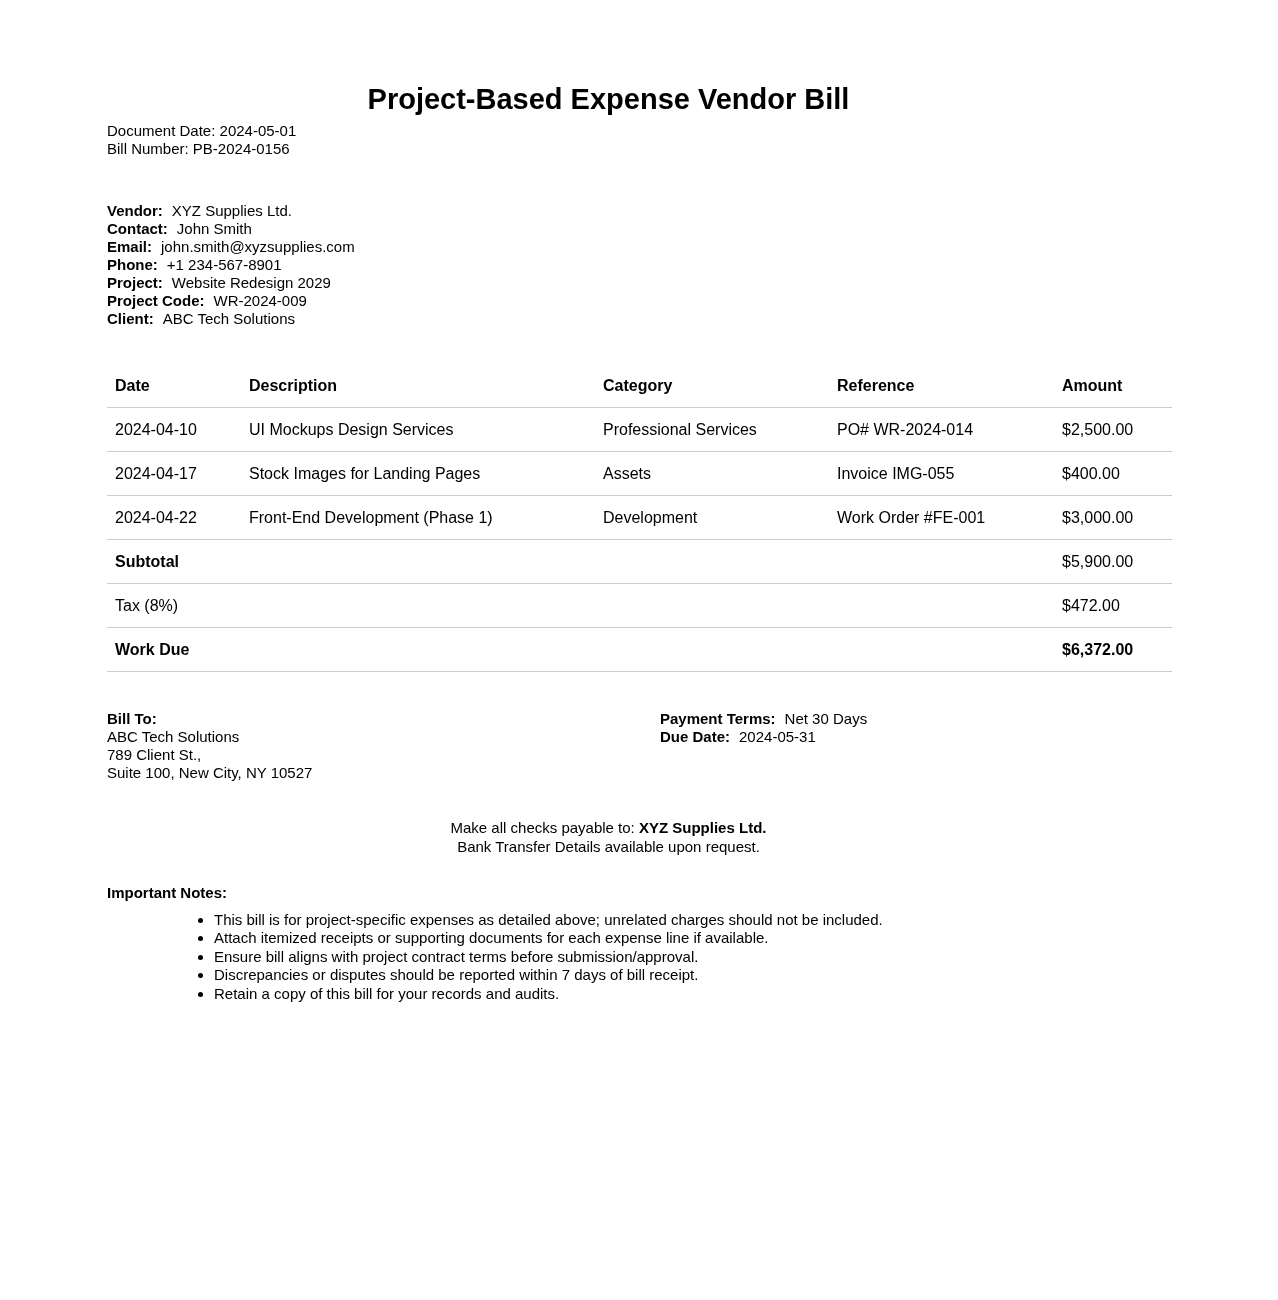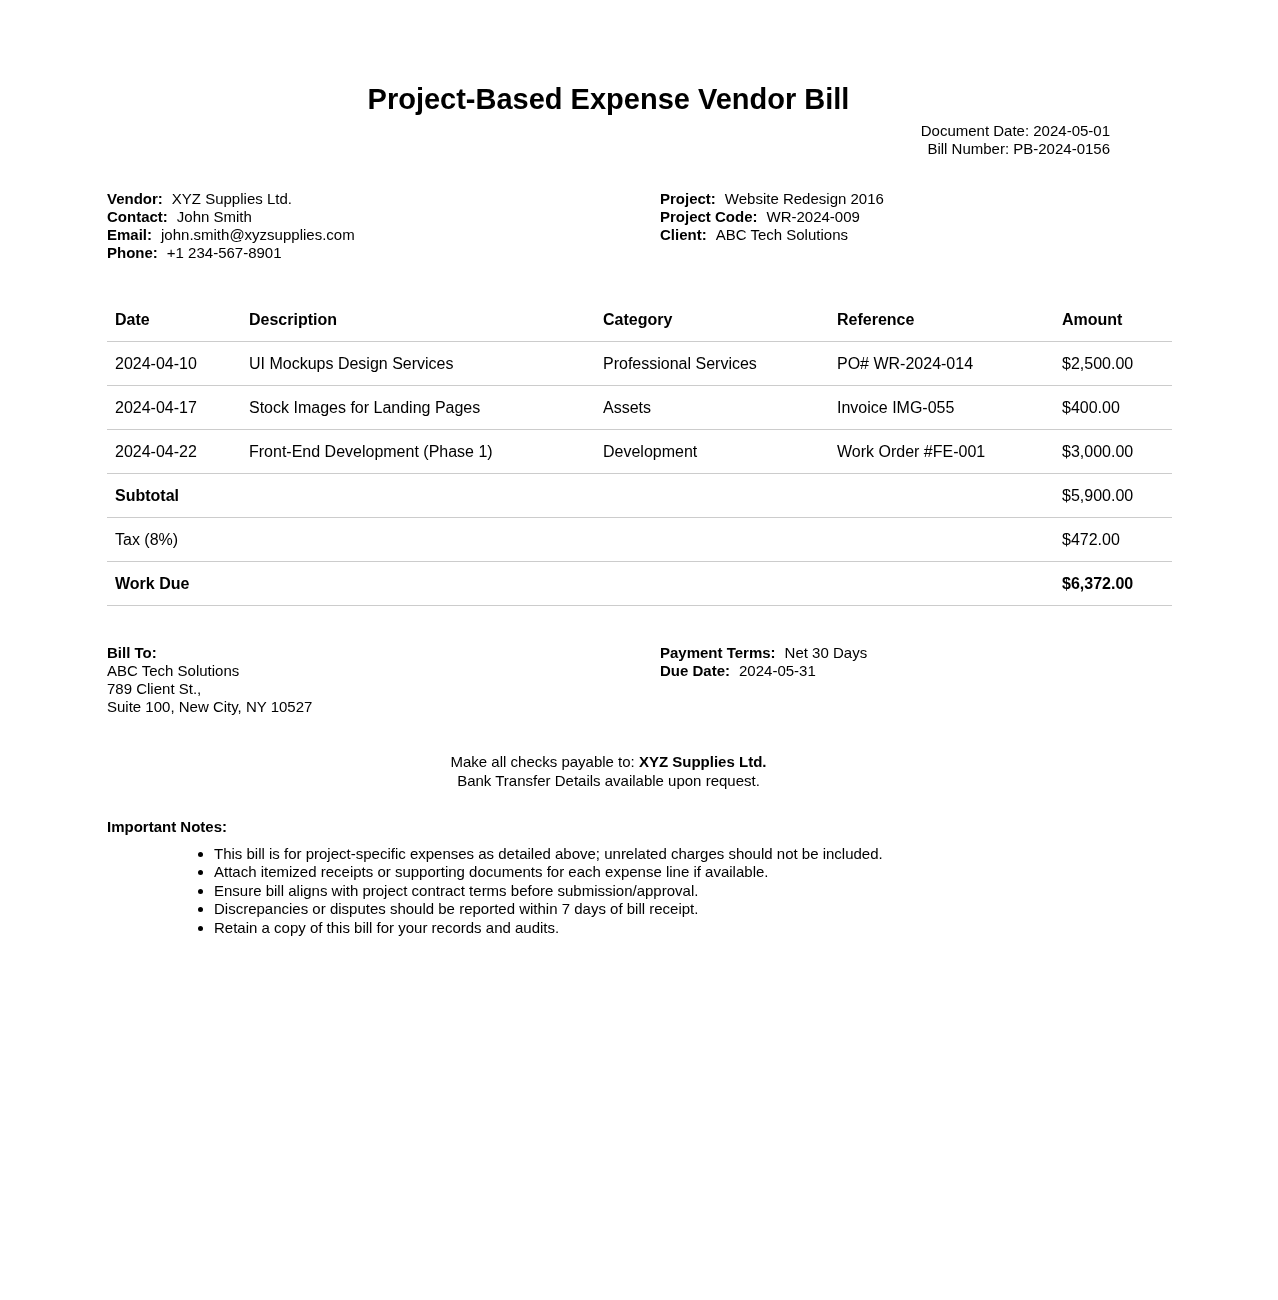--- a/index.html
+++ b/index.html
@@ -18,32 +18,32 @@
   }
   
   .doc-title {
     font-size: 29px;
     font-weight: bold;
     text-align: center;
     line-height: 34px;
     margin: 0 0 6px 0;
   }
   .doc-subline {
-    text-align: right;
+    text-align: left;
     line-height: 18px;
   }
   
   .two-col {
     display: flex;
   }
   .col-left { width: 553px; }
   .col-right { flex: 1; }
   .info-line { line-height: 18px; }
   .lbl { font-weight: bold; margin-right: 9px; }
-  .info-row-top { margin-top: 32px; }
+  .info-row-top { margin-top: 44px; flex-direction: column; }
   
   table.items {
     margin-top: 36px;
     width: 100%;
     border-collapse: collapse;
     table-layout: fixed;
   }
   table.items th, table.items td {
     padding: 13px 8px;
     text-align: left;
@@ -99,21 +99,21 @@
       </div>
       <div class="info-line">
         <span class="lbl">Email:</span><span>john.smith@xyzsupplies.com</span>
       </div>
       <div class="info-line">
         <span class="lbl">Phone:</span><span>+1 234-567-8901</span>
       </div>
     </div>
     <div class="col-right">
       <div class="info-line">
-        <span class="lbl">Project:</span><span>Website Redesign 2016</span>
+        <span class="lbl">Project:</span><span>Website Redesign 2029</span>
       </div>
       <div class="info-line">
         <span class="lbl">Project Code:</span><span>WR-2024-009</span>
       </div>
       <div class="info-line">
         <span class="lbl">Client:</span><span>ABC Tech Solutions</span>
       </div>
     </div>
   </div>
 

